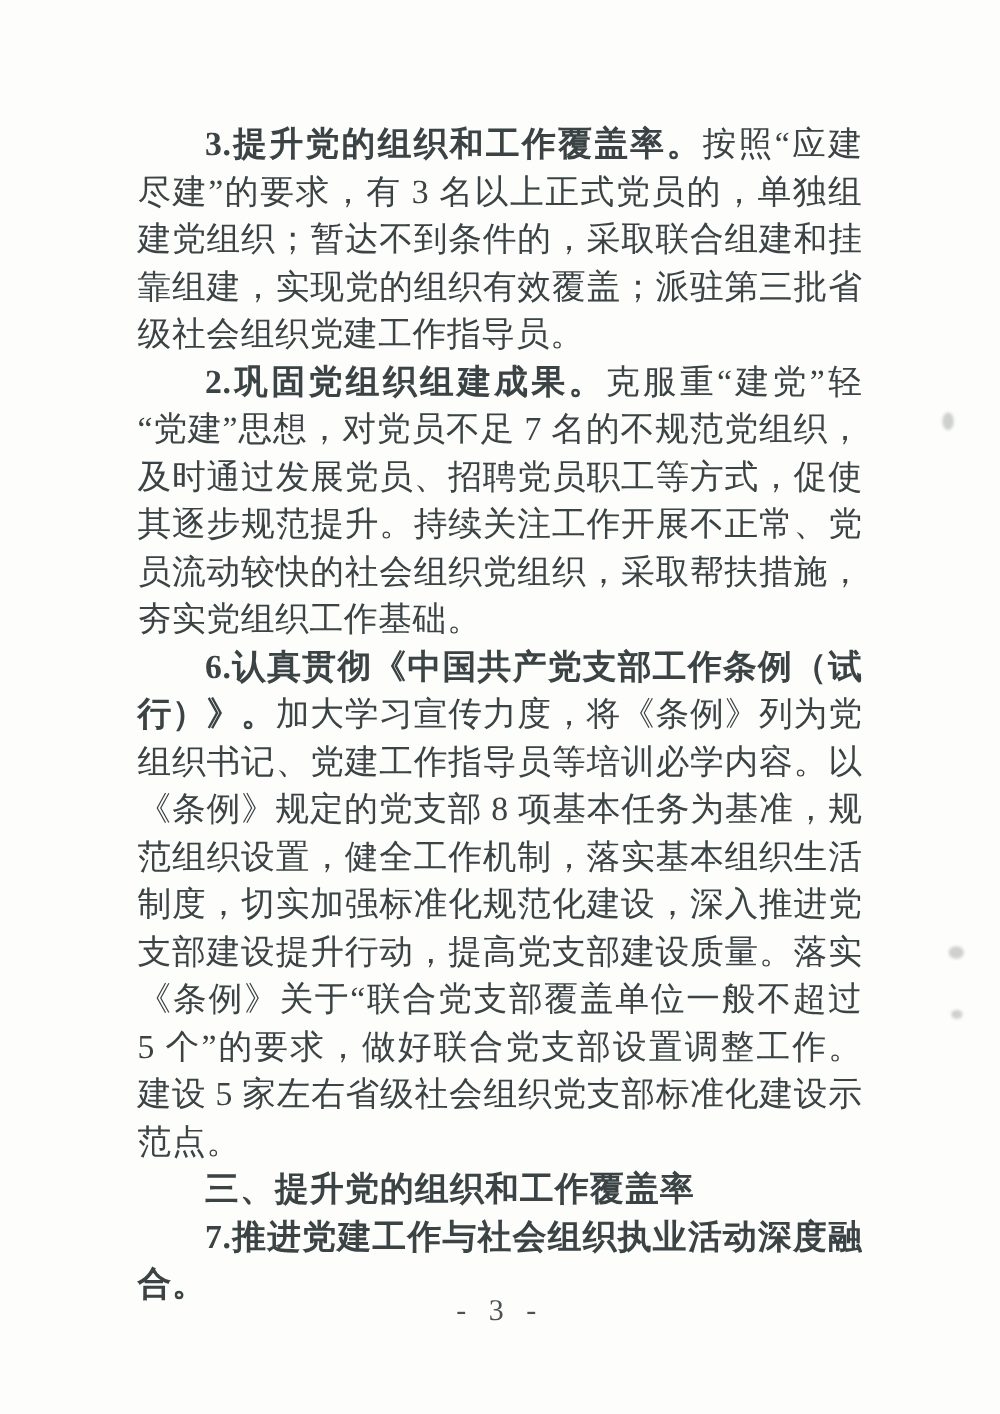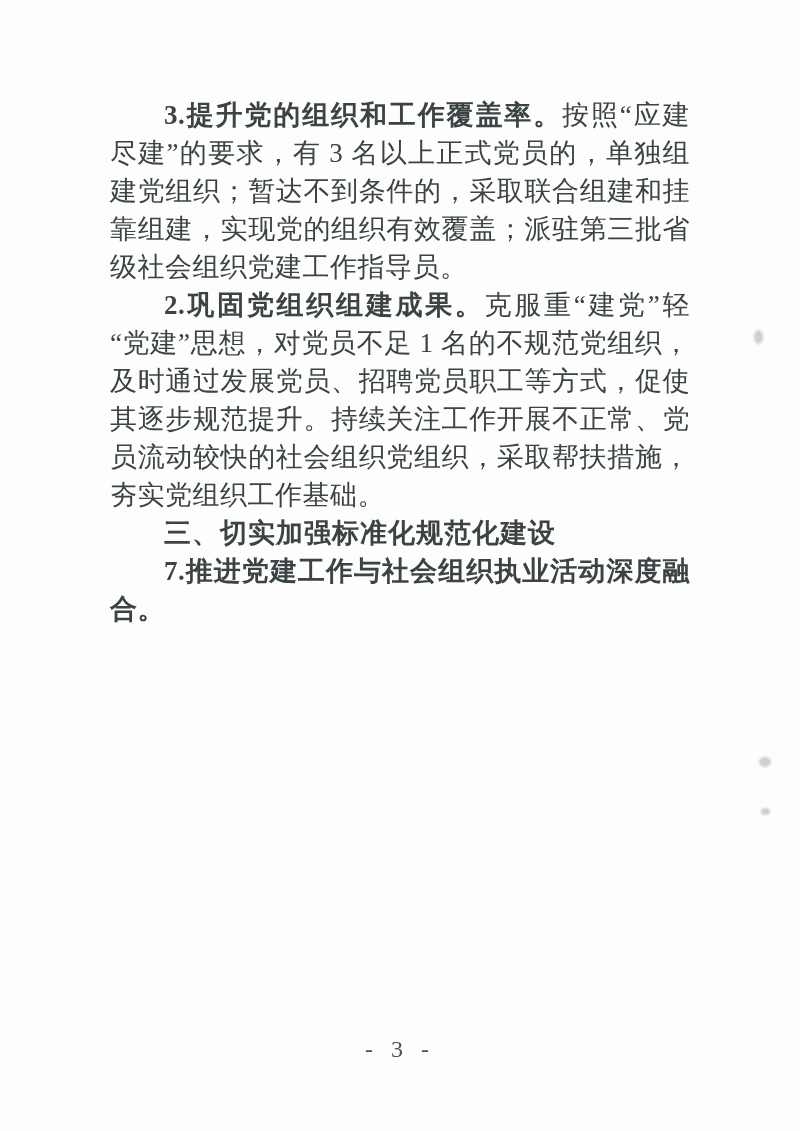--- a/index.html
+++ b/index.html
@@ -66,25 +66,26 @@
 </style>
 </head>
 <body>
 
 <div class="page">
 
   <div class="text-block">
 
     <p class="para"><b class="lead">3.提升党的组织和工作覆盖率。</b><span>按照“应建尽建”的要求，有 3 名以上正式党员的，单独组建党组织；暂达不到条件的，采取联合组建和挂靠组建，实现党的组织有效覆盖；派驻第三批省级社会组织党建工作指导员。</span></p>
 
-    <p class="para"><b class="lead">2.巩固党组织组建成果。</b><span>克服重“建党”轻“党建”思想，对党员不足 1 名的不规范党组织，及时通过发展党员、招聘党员职工等方式，促使其逐步规范提升。持续关注工作开展不正常、党员流动较快的社会组织党组织，采取帮扶措施，夯实党组织工作基础。</span></p>
+    <p class="para"><b class="lead">2.巩固党组织组建成果。</b><span>克服重“建党”轻“党建”思想，对党员不足 7 名的不规范党组织，及时通过发展党员、招聘党员职工等方式，促使其逐步规范提升。持续关注工作开展不正常、党员流动较快的社会组织党组织，采取帮扶措施，夯实党组织工作基础。</span></p>
 
 
+    <p class="para"><b class="lead">6.认真贯彻《中国共产党支部工作条例（试行）》。</b><span>加大学习宣传力度，将《条例》列为党组织书记、党建工作指导员等培训必学内容。以《条例》规定的党支部 8 项基本任务为基准，规范组织设置，健全工作机制，落实基本组织生活制度，切实加强标准化规范化建设，深入推进党支部建设提升行动，提高党支部建设质量。落实《条例》关于“联合党支部覆盖单位一般不超过 5 个”的要求，做好联合党支部设置调整工作。建设 5 家左右省级社会组织党支部标准化建设示范点。</span></p>
 
-    <p class="heading">三、切实加强标准化规范化建设</p>
+    <p class="heading">三、提升党的组织和工作覆盖率</p>
 
     <p class="para"><b class="lead">7.推进党建工作与社会组织执业活动深度融合。</b></p>
 
   </div>
 
   <div class="page-number">- 3 -</div>
 
   <div class="smudge smudge-1"></div>
   <div class="smudge smudge-2"></div>
   <div class="smudge smudge-3"></div>

